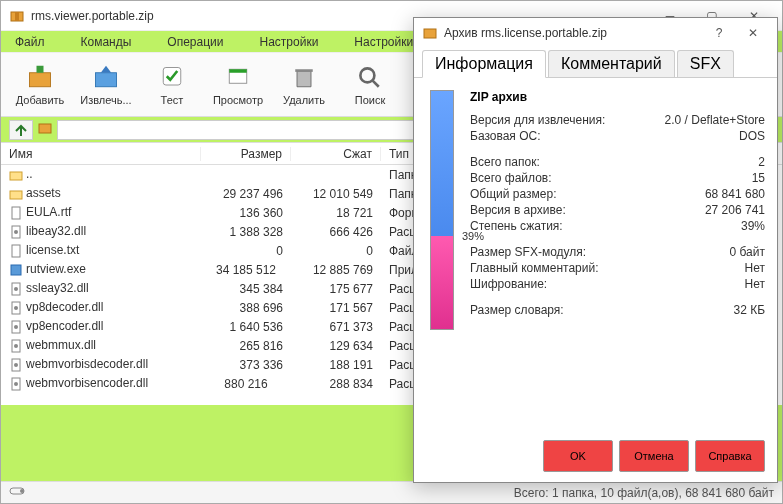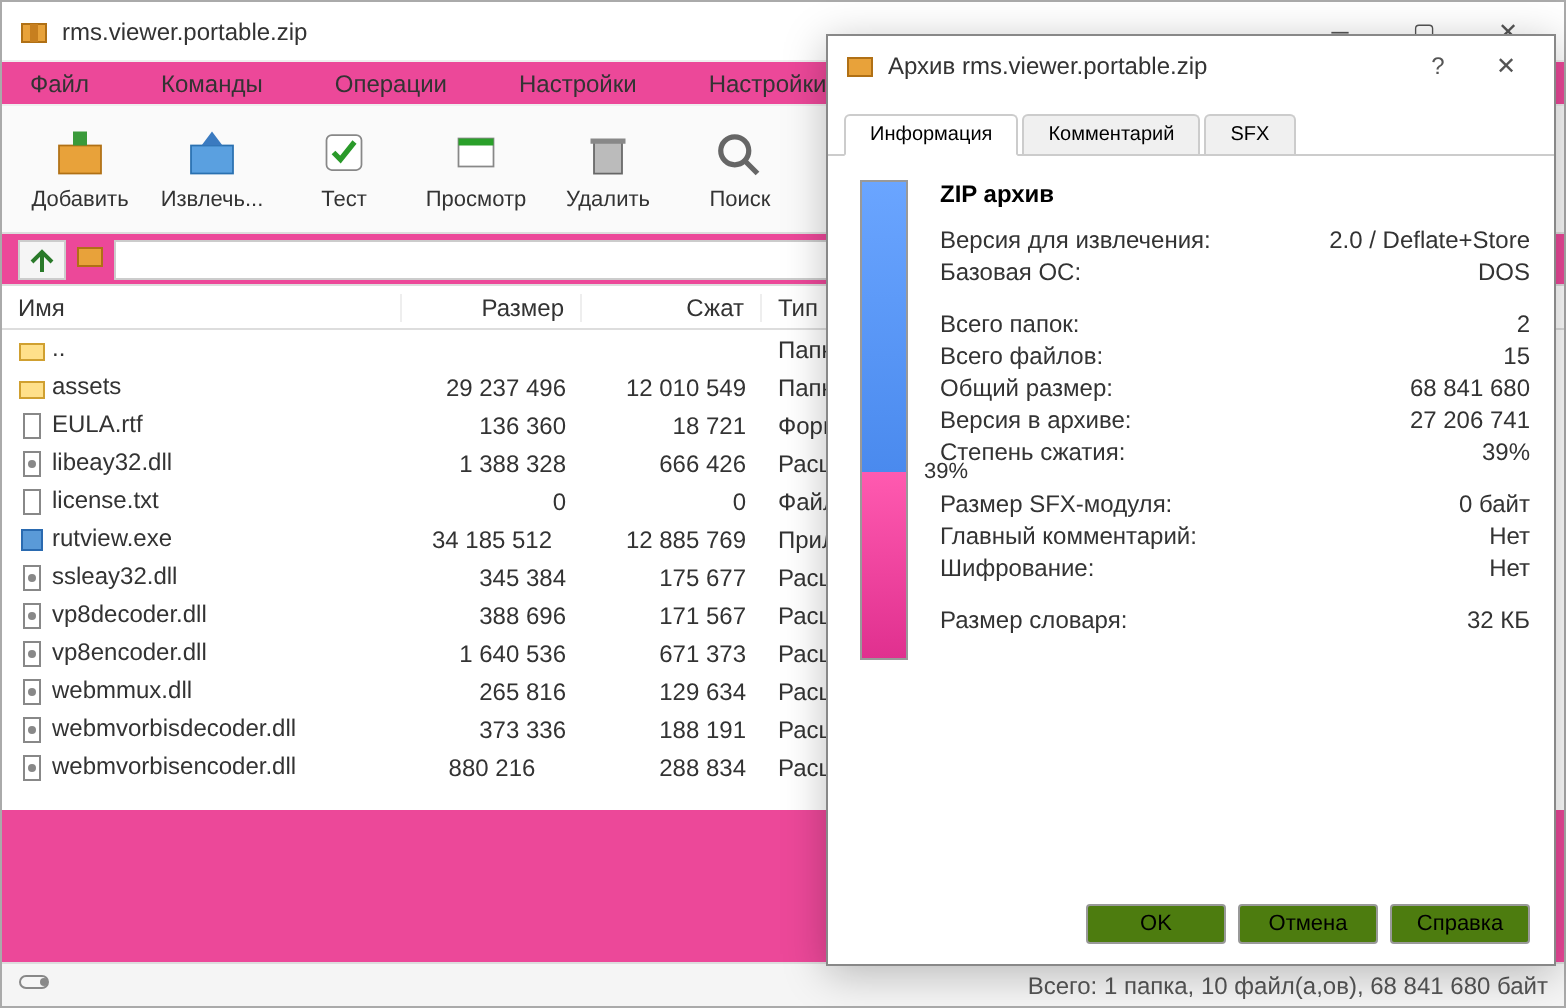--- a/index.html
+++ b/index.html
@@ -1,17 +1,17 @@
 <!DOCTYPE html>
 <html><head>
 <meta charset="utf-8">
 <style>
 *{box-sizing:border-box;margin:0;padding:0;font-family:"Segoe UI",Tahoma,sans-serif;font-size:12px}
 body{background:#f0f0f0;width:783px;height:504px;overflow:hidden;position:relative}
-.main-window{position:absolute;left:0;top:0;width:783px;height:504px;background:#ec4899;border:1px solid #aaa}
+.main-window{position:absolute;left:0;top:0;width:783px;height:504px;background:#bef264;border:1px solid #aaa}
 .title-bar{height:30px;display:flex;align-items:center;padding:0 8px;background:#fff;border-bottom:1px solid #eee}
 .title-bar .icon{width:16px;height:16px;margin-right:6px;display:flex;align-items:center;justify-content:center}
 .title-bar .title{flex:1;color:#333}
 .win-controls{display:flex;gap:2px}
 .win-btn{width:40px;height:24px;display:flex;align-items:center;justify-content:center;cursor:pointer;color:#555}
 .menu-bar{height:22px;display:flex;align-items:center;padding:0 6px;gap:20px;border-bottom:1px solid #eee}
 .menu-item{padding:2px 8px;cursor:pointer;color:#333}
 .toolbar{height:64px;display:flex;align-items:center;padding:4px 8px;gap:4px;border-bottom:1px solid #ddd;background:#fafafa}
 .tool-btn{display:flex;flex-direction:column;align-items:center;justify-content:center;width:62px;height:56px;cursor:pointer;border:1px solid transparent;border-radius:2px}
 .tool-icon{width:32px;height:28px;margin-bottom:2px}
@@ -31,34 +31,34 @@
 .row .cell{padding:0 8px;overflow:hidden;white-space:nowrap;text-overflow:ellipsis;color:#333}
 .row .ico{width:14px;height:14px;margin-right:3px;display:inline-block;vertical-align:middle}
 .status-bar{position:absolute;bottom:0;left:0;right:0;height:22px;border-top:1px solid #ddd;display:flex;align-items:center;padding:0 8px;background:#f5f5f5;color:#555;font-size:11px;justify-content:space-between}
 .dialog{position:absolute;left:413px;top:17px;width:365px;height:466px;background:#fff;border:1px solid #888;box-shadow:0 4px 20px rgba(0,0,0,.25)}
 .dlg-title{height:30px;display:flex;align-items:center;padding:0 8px;background:#fff}
 .dlg-title .icon{width:16px;height:16px;margin-right:6px}
 .dlg-title .t{flex:1;color:#333}
 .dlg-controls{display:flex;gap:2px}
 .dlg-controls .win-btn{width:32px;height:22px}
 .tabs{height:26px;display:flex;align-items:flex-end;padding:0 8px;border-bottom:1px solid #ccc;margin-top:4px}
-.tab{padding:4px 12px;border:1px solid #ccc;border-bottom:none;background:#f0f0f0;margin-right:2px;cursor:pointer;border-radius:3px 3px 0 0;font-size:10px}
+.tab{padding:4px 12px;border:1px solid #ccc;border-bottom:none;background:#f0f0f0;margin-right:2px;cursor:pointer;border-radius:3px 3px 0 0;font-size:16px}
 .tab.active{background:#fff;position:relative;top:1px;border-bottom:1px solid #fff}
 .dlg-body{padding:12px;display:flex;gap:12px}
 .progress-col{width:32px;display:flex;flex-direction:column;align-items:center}
 .progress-bar{width:24px;height:240px;border:1px solid #999;background:#fff;position:relative;overflow:hidden}
 .progress-top{position:absolute;top:0;left:0;right:0;background:linear-gradient(#6aa5ff,#4a8aee)}
 .progress-bot{position:absolute;bottom:0;left:0;right:0;background:linear-gradient(#ff5ab0,#e0308f)}
 .pct-label{position:absolute;left:36px;color:#333;font-size:11px}
 .info-col{flex:1}
 .info-title{font-weight:bold;text-align:left;margin-bottom:8px;font-size:12px}
 .info-row{display:flex;justify-content:space-between;padding:1px 0;font-size:11px;color:#333}
 .info-sep{height:10px}
 .dlg-buttons{position:absolute;bottom:10px;right:12px;display:flex;gap:6px}
-.btn{min-width:70px;height:20px;border:1px solid #999;background:#4d7c0f;cursor:pointer;font-size:11px;border-radius:2px}
+.btn{min-width:70px;height:32px;border:1px solid #999;background:#ef4444;cursor:pointer;font-size:11px;border-radius:2px}
 </style>
 </head>
 <body>
 
 <div class="main-window">
   <div class="title-bar">
     <span class="icon">
         <svg viewBox="0 0 16 16">
           <rect x="2" y="4" width="12" height="9" fill="#e8a23a" stroke="#b07015"></rect>
           <rect x="6" y="4" width="4" height="9" fill="#c77f1f"></rect>
@@ -266,21 +266,21 @@
         </svg></span>
     <span style="flex:1;text-align:right">Всего: 1 папка, 10 файл(а,ов), 68 841 680 байт</span>
   </div>
 </div>
 
 <div class="dialog">
   <div class="dlg-title">
     <span class="icon"><svg viewBox="0 0 16 16">
           <rect x="2" y="4" width="12" height="9" fill="#e8a23a" stroke="#b07015"></rect>
         </svg></span>
-    <span class="t">Архив rms.viewer.portable.zip</span>
+    <span class="t">Архив rms.license.portable.zip</span>
     <div class="dlg-controls">
       <div class="win-btn">?</div>
       <div class="win-btn">✕</div>
     </div>
   </div>
   <div class="tabs" id="dlg-tabs">
       <div class="tab active">Информация</div>
       <div class="tab">Комментарий</div>
       <div class="tab">SFX</div>
     </div>

